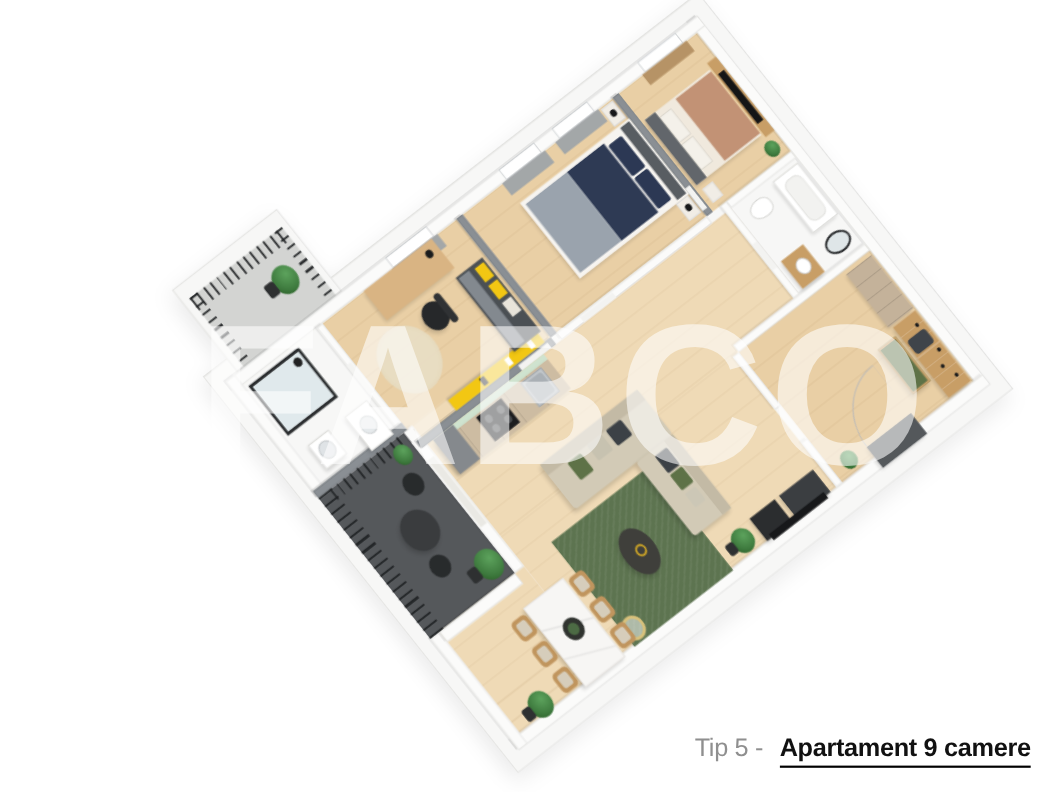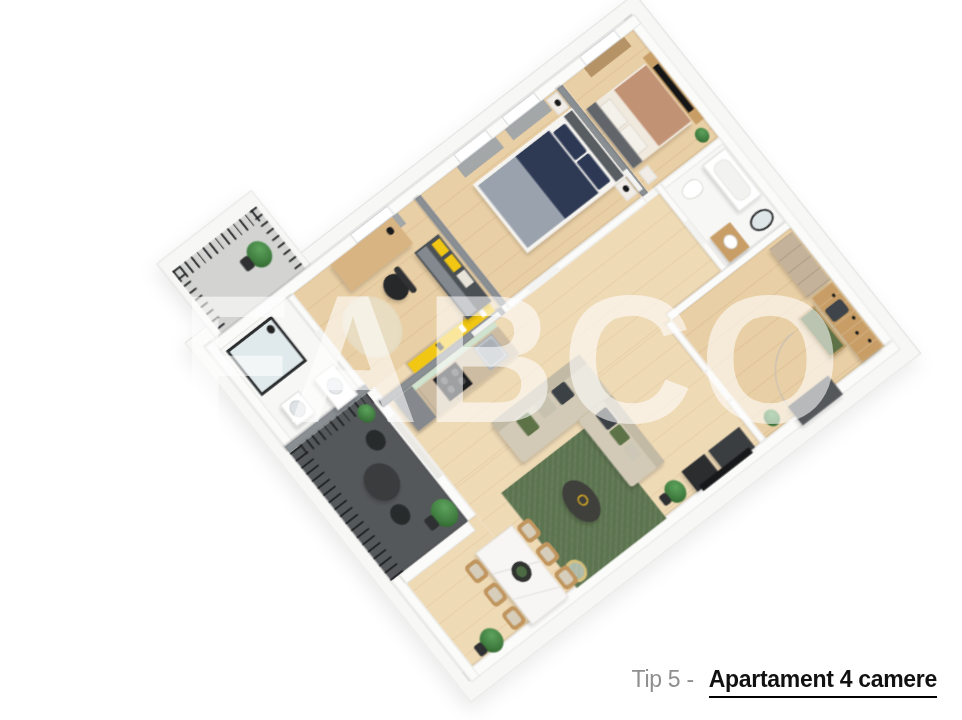--- a/index.html
+++ b/index.html
@@ -230,14 +230,14 @@
   <div class="rail-h" style="left:-80px;top:490px;width:80px;height:10px;"></div>
   <div class="rail-h" style="left:-80px;top:605px;width:80px;height:10px;"></div>
   <div class="plantball" style="left:-54px;top:508px;width:28px;height:28px;"></div>
   <div class="pot" style="left:-47px;top:534px;width:14px;height:12px;"></div>
 </div>
 
 <div class="watermark">FABCO</div>
 
 <div class="caption">
   <span class="prefix">Tip 5 -</span>
-  <span class="title">Apartament 4 camere</span>
+  <span class="title">Apartament 9 camere</span>
 </div>
 
 </body></html>

